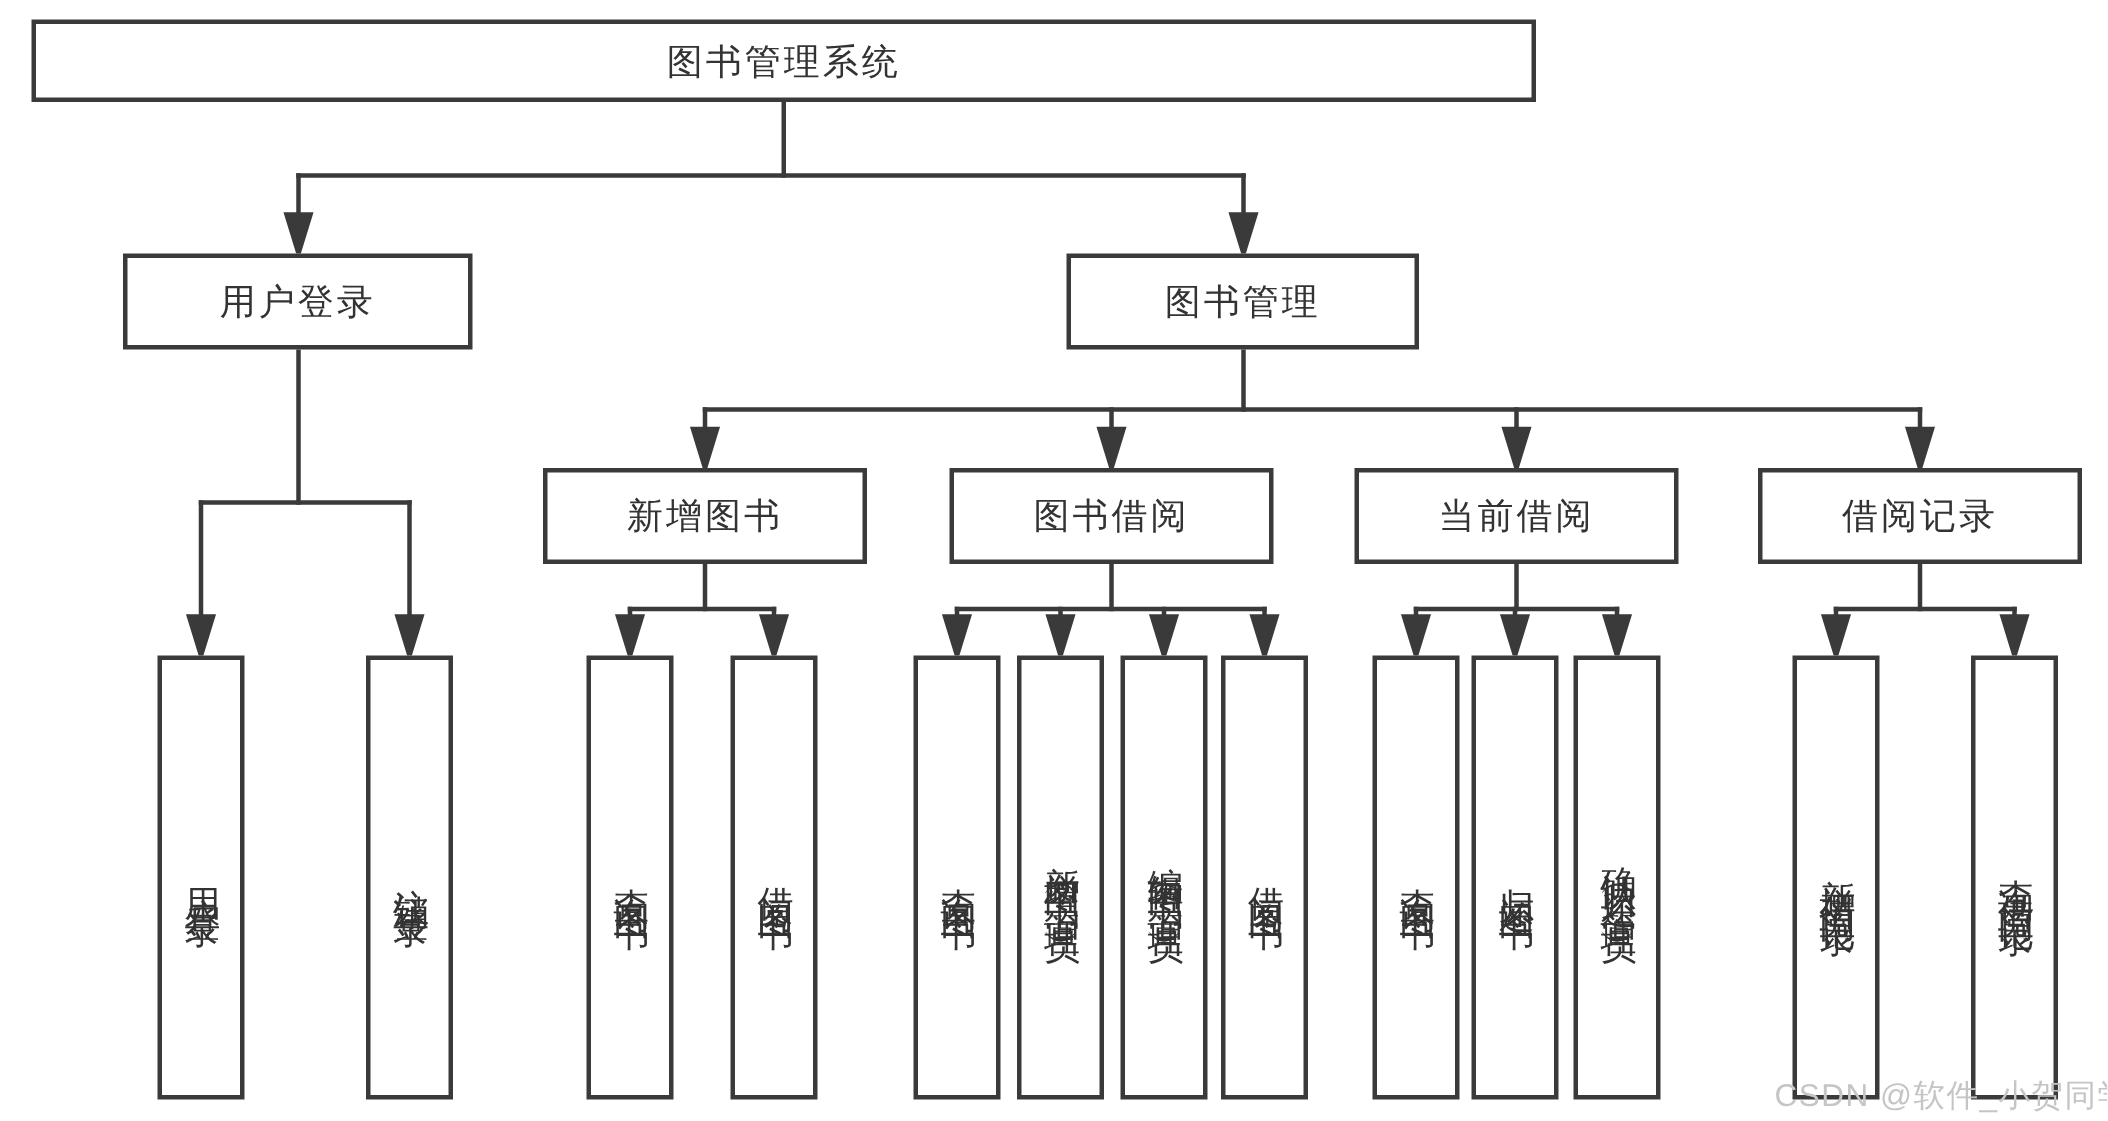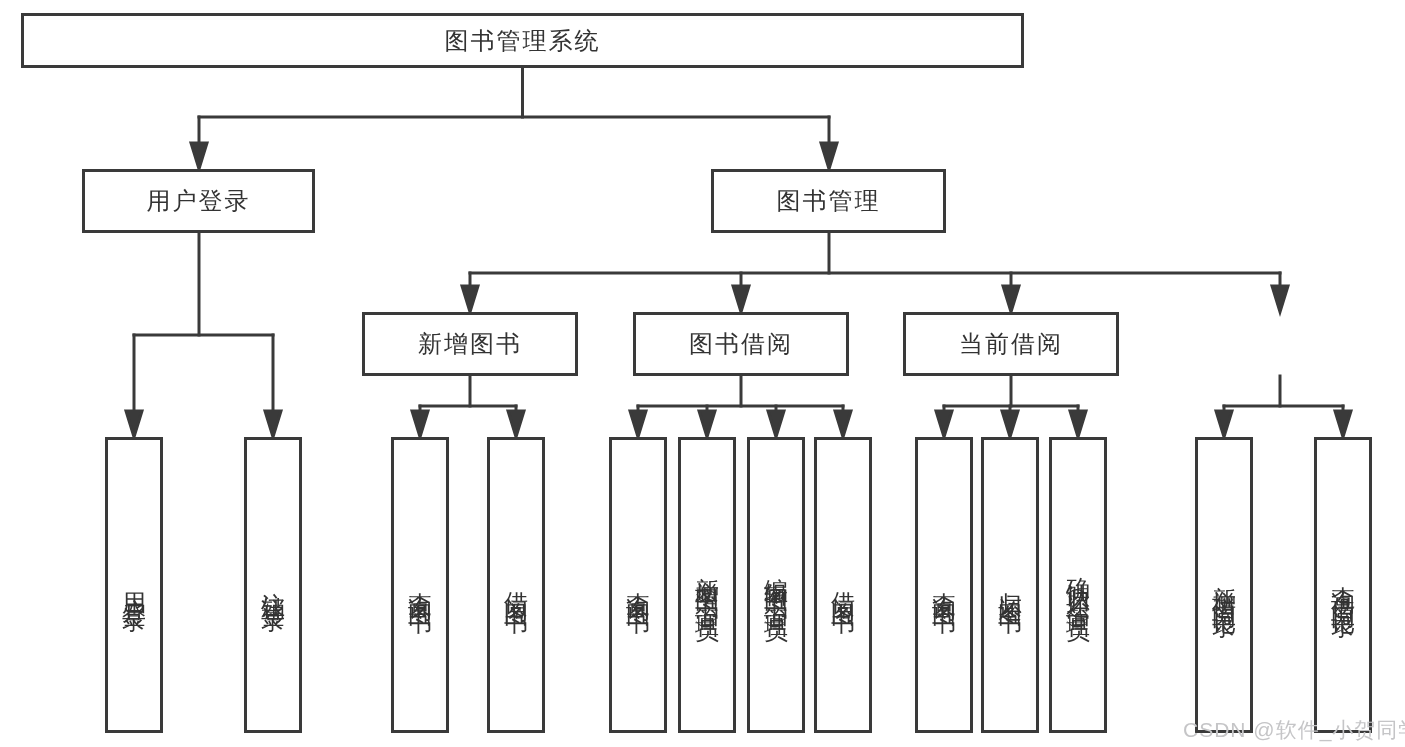--- a/index.html
+++ b/index.html
@@ -143,20 +143,23 @@
 
   <div class="node" style="left:362px; top:312px; width:216px; height:64px;">
     <span>新增图书</span>
   </div>
   <div class="node" style="left:633px; top:312px; width:216px; height:64px;text-align:center;">
     <span>图书借阅</span>
   </div>
   <div class="node" style="left:903px; top:312px; width:216px; height:64px;justify-content:center;">
     <span>当前借阅</span>
   </div>
+  <div class="node" style="left:1172px; top:312px; width:216px; height:64px;">
+    <span>借阅记录</span>
+  </div>
 
   <div class="vnode" style="left:105px; top:437px; width:58px; height:296px;">
     <span>用户登录</span>
   </div>
   <div class="vnode" style="left:244px; top:437px; width:58px; height:296px;">
     <span>注销登录</span>
   </div>
 
   <div class="vnode" style="left:391px; top:437px; width:58px; height:296px;">
     <span>查询图书</span>

